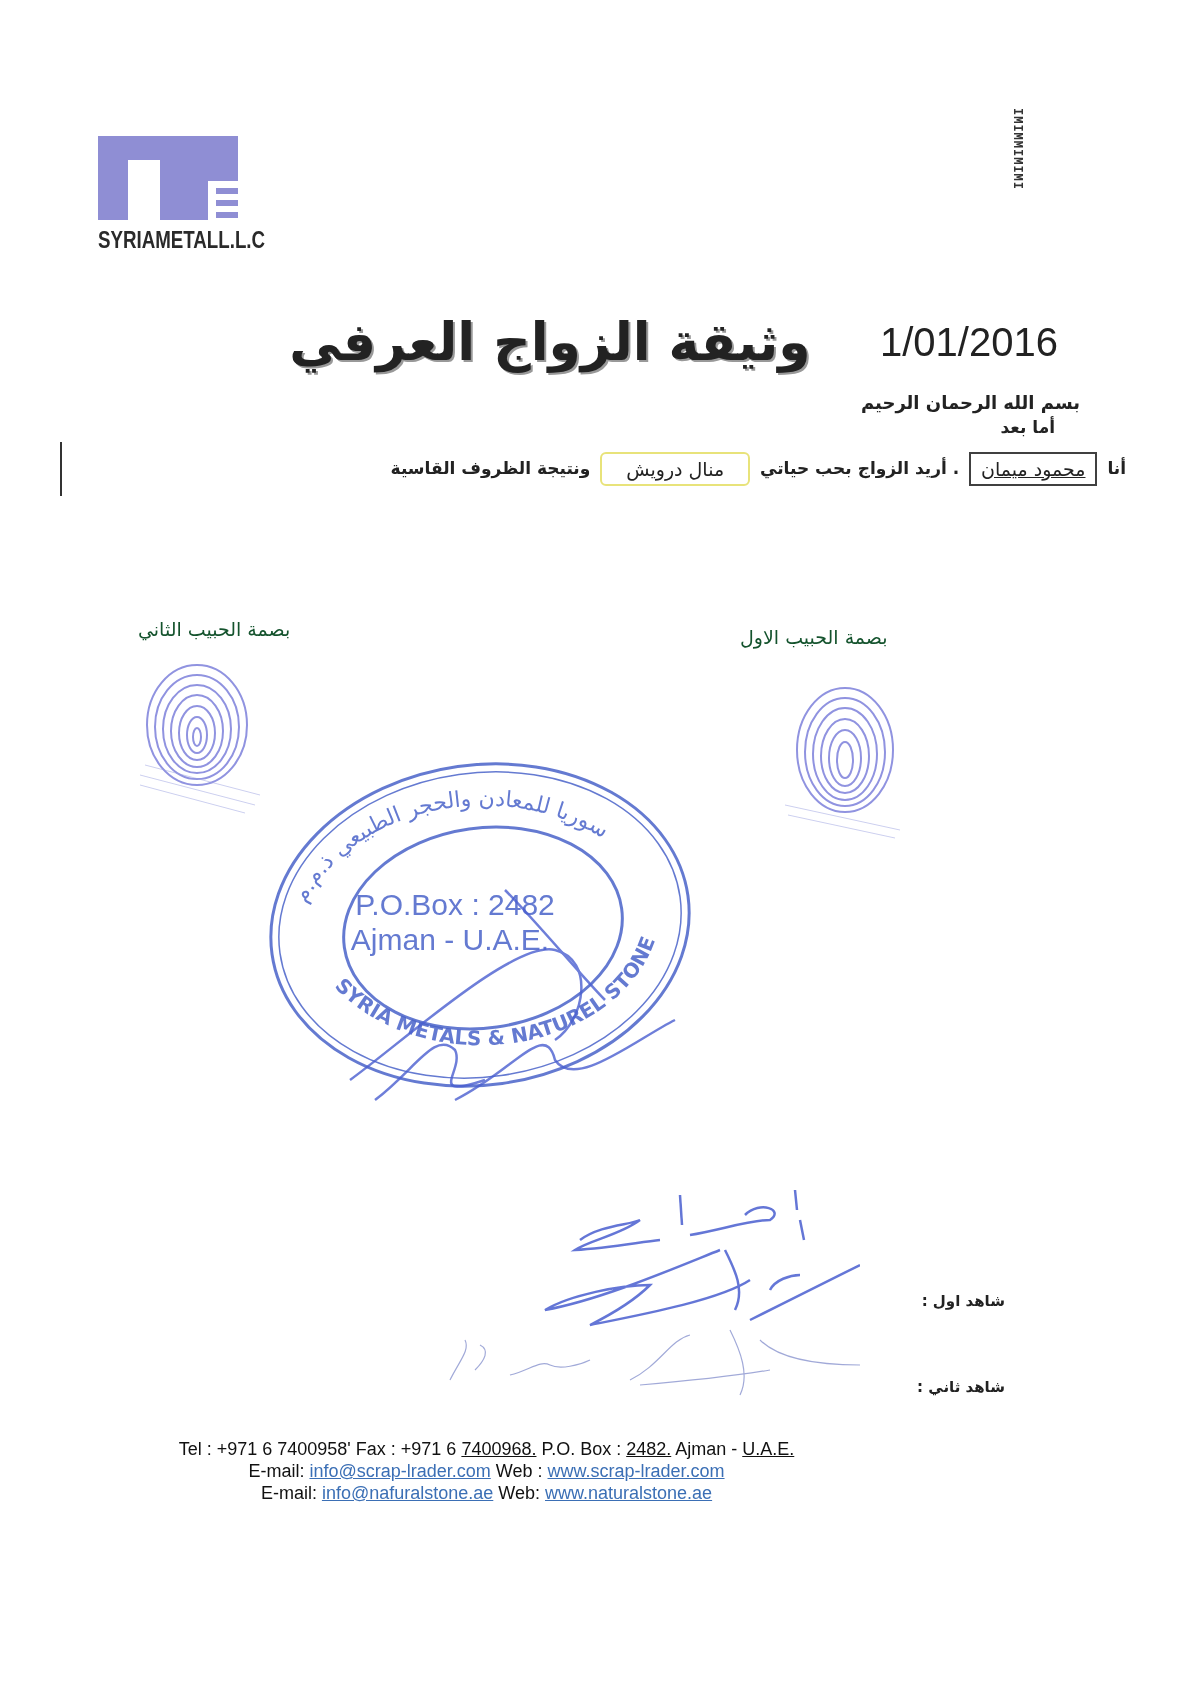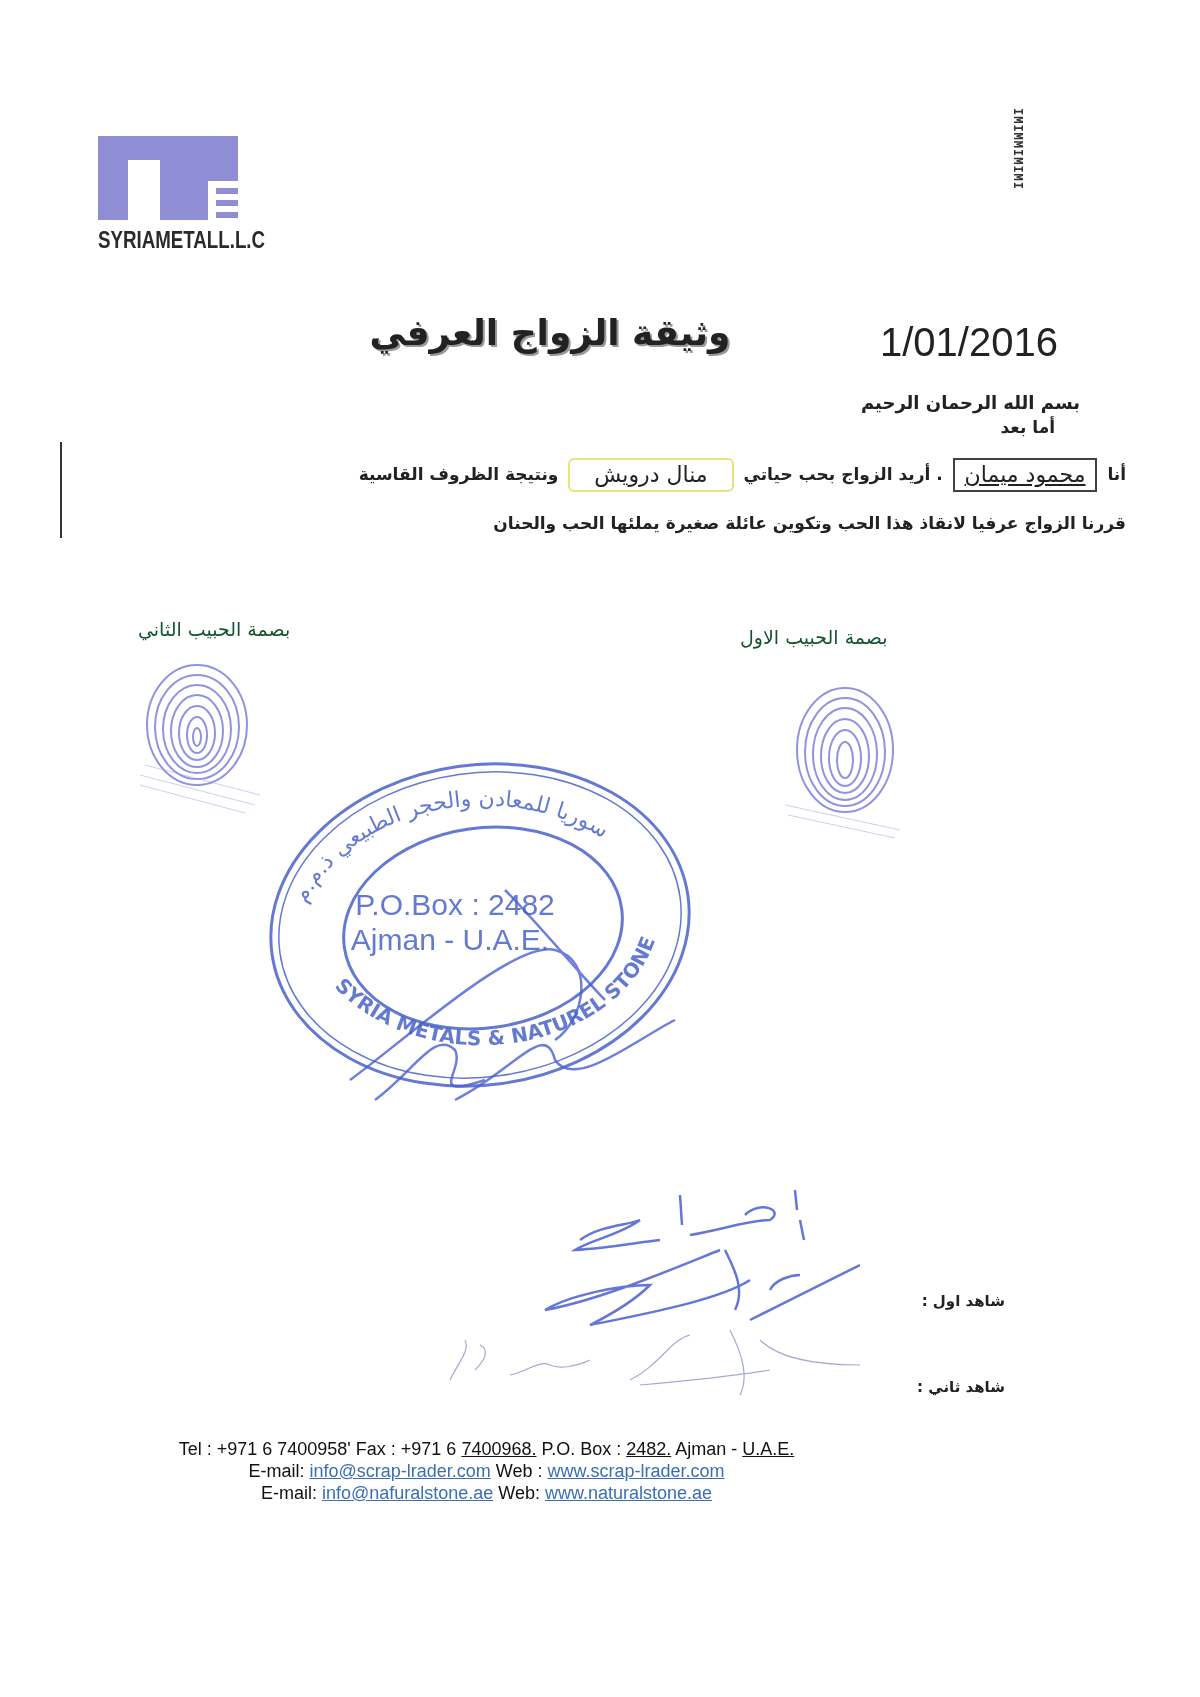--- a/index.html
+++ b/index.html
@@ -25,21 +25,21 @@
       font-family: "Liberation Mono", monospace; font-size: 12px; font-weight: bold;
       writing-mode: vertical-rl; color: #333; letter-spacing: 1px;
     }
 
     .date {
       left: 880px; top: 272px; font-family: "Liberation Sans", sans-serif;
       font-size: 40px; color: #222; margin-top: 48px;
     }
     .title {
       left: 270px; top: 312px; width: 560px; text-align: center; direction: rtl;
-      font-family: "DejaVu Sans", sans-serif; font-weight: bold; font-size: 36px;
+      font-family: "DejaVu Sans", sans-serif; font-weight: bold; font-size: 52px;
       color: #222; text-shadow: 2px 2px 0 #999; letter-spacing: 4px;
     }
     .basmala {
       right: 120px; top: 372px; direction: rtl; font-size: 18px; font-weight: bold; color: #222;
       letter-spacing: 2px;
       margin-top: 20px;
     }
     .amma {
       right: 145px; top: 417px; direction: rtl; font-size: 17px; font-weight: bold; color: #222;
       letter-spacing: 2px;
@@ -47,22 +47,22 @@
 
     .body-block {
       left: 60px; top: 442px; width: 1060px; direction: rtl;
       border-left: 2px solid #333; padding-left: 4px;
       font-size: 17px; font-weight: bold; color: #222; letter-spacing: 2.4px; line-height: 30px;
     }
     .body-line { white-space: nowrap; text-align: justify; }
     .line-2, .line-3 { padding-right: 0; }
     .line-3 { padding-right: 18px; }
     .name-box {
-      display: inline-block; font-weight: normal; letter-spacing: 0; font-size: 22px;
-      padding: 0 10px; line-height: 30px; margin: 16px 4px; vertical-align: middle;
+      display: inline-block; font-weight: normal; letter-spacing: 0; font-size: 19px;
+      padding: 0 10px; line-height: 30px; margin: 10px 4px; vertical-align: middle;
     }
     .name-groom { border: 2px solid #404040; text-decoration: underline; }
     .name-bride { border: 2px solid #e8e37a; border-radius: 6px; padding: 0 24px; }
 
     .fp-label {
       direction: rtl; font-size: 19px; color: #14532d; font-family: "DejaVu Sans", sans-serif;
     }
     .fp-label-2 { left: 138px; top: 618px; }
     .fp-label-1 { left: 740px; top: 626px; }
 
@@ -110,21 +110,20 @@
 <div class="abs amma">أما بعد</div>
 
 <div class="abs body-block">
   <div class="body-line line-1">
     <span>أنا</span>
     <span class="name-box name-groom">محمود ميمان</span>
     <span>. أريد الزواج بحب حياتي</span>
     <span class="name-box name-bride">منال درويش</span>
     <span>ونتيجة الظروف القاسية</span>
   </div>
-  <div class="body-line line-2">قررنا الزواج عرفيا لانقاذ هذا الحب وتكوين عائلة صغيرة يملئها الحب والحنان</div>
 </div>
 
 <div class="abs fp-label fp-label-2">بصمة الحبيب الثاني</div>
 <div class="abs fp-label fp-label-1">بصمة الحبيب الاول</div>
 
 <svg class="abs fingerprint fp-2" viewBox="0 0 130 160">
   <g fill="none" stroke="#6b6fd6" stroke-width="2" opacity="0.75">
     <ellipse cx="62" cy="70" rx="50" ry="60"></ellipse>
     <ellipse cx="62" cy="72" rx="42" ry="52"></ellipse>
     <ellipse cx="62" cy="74" rx="34" ry="44"></ellipse>

